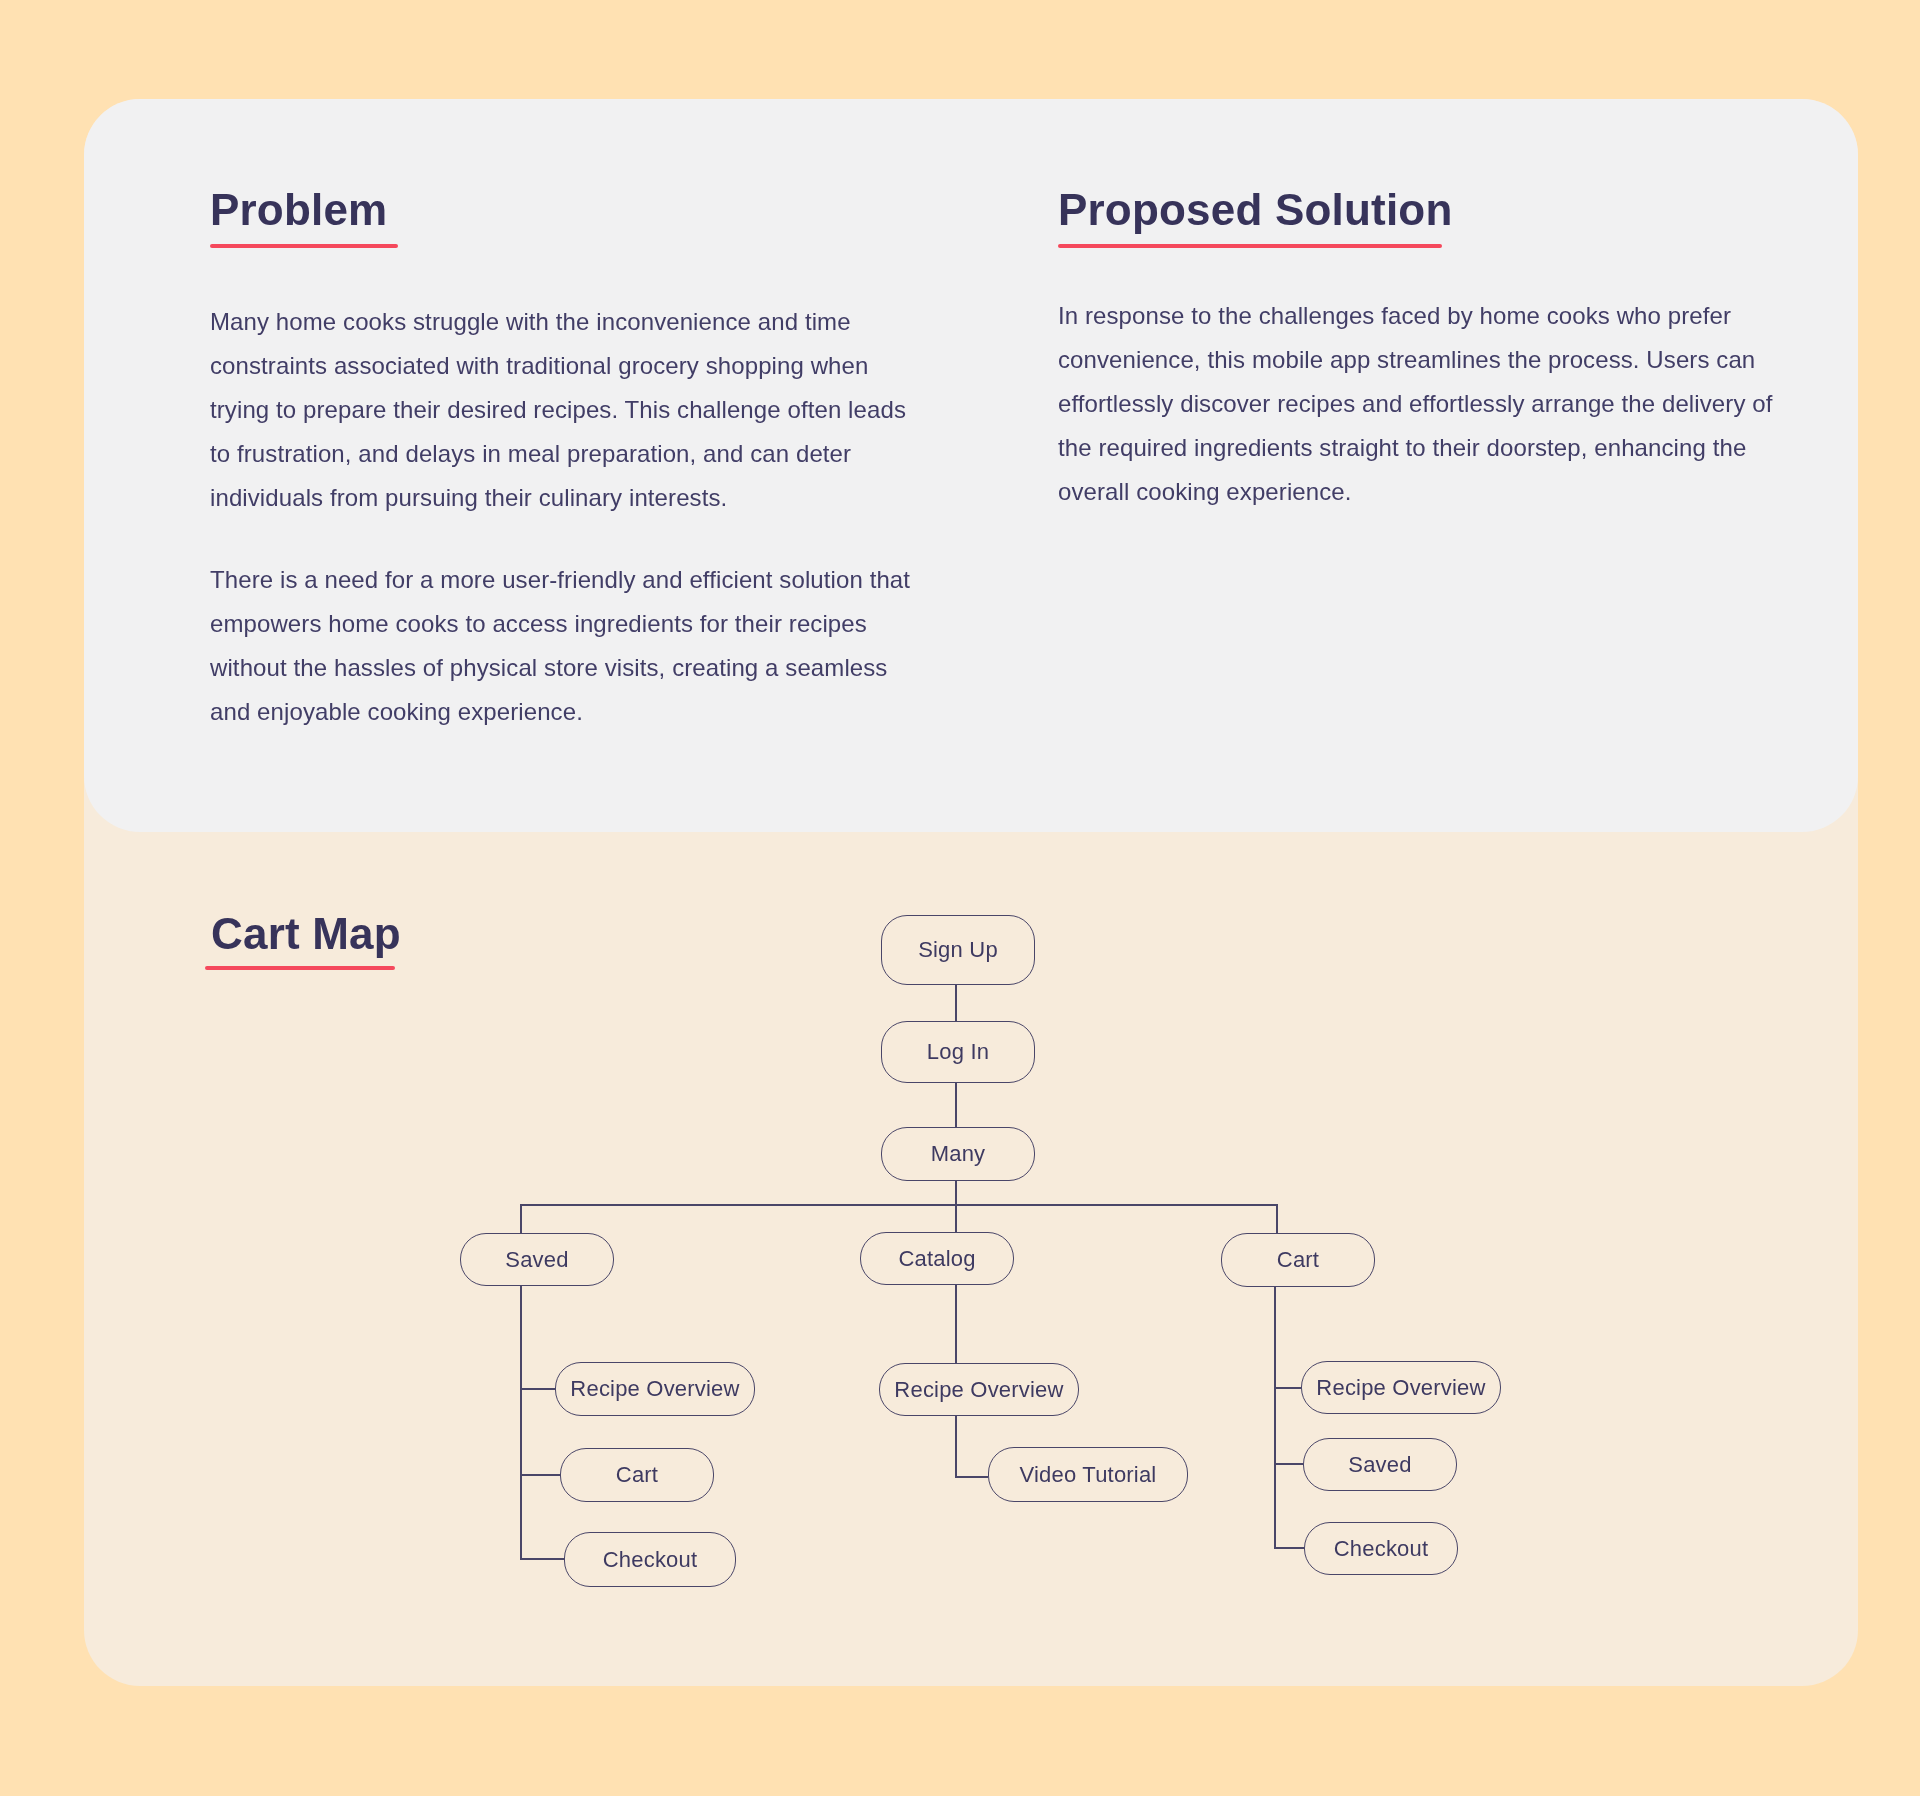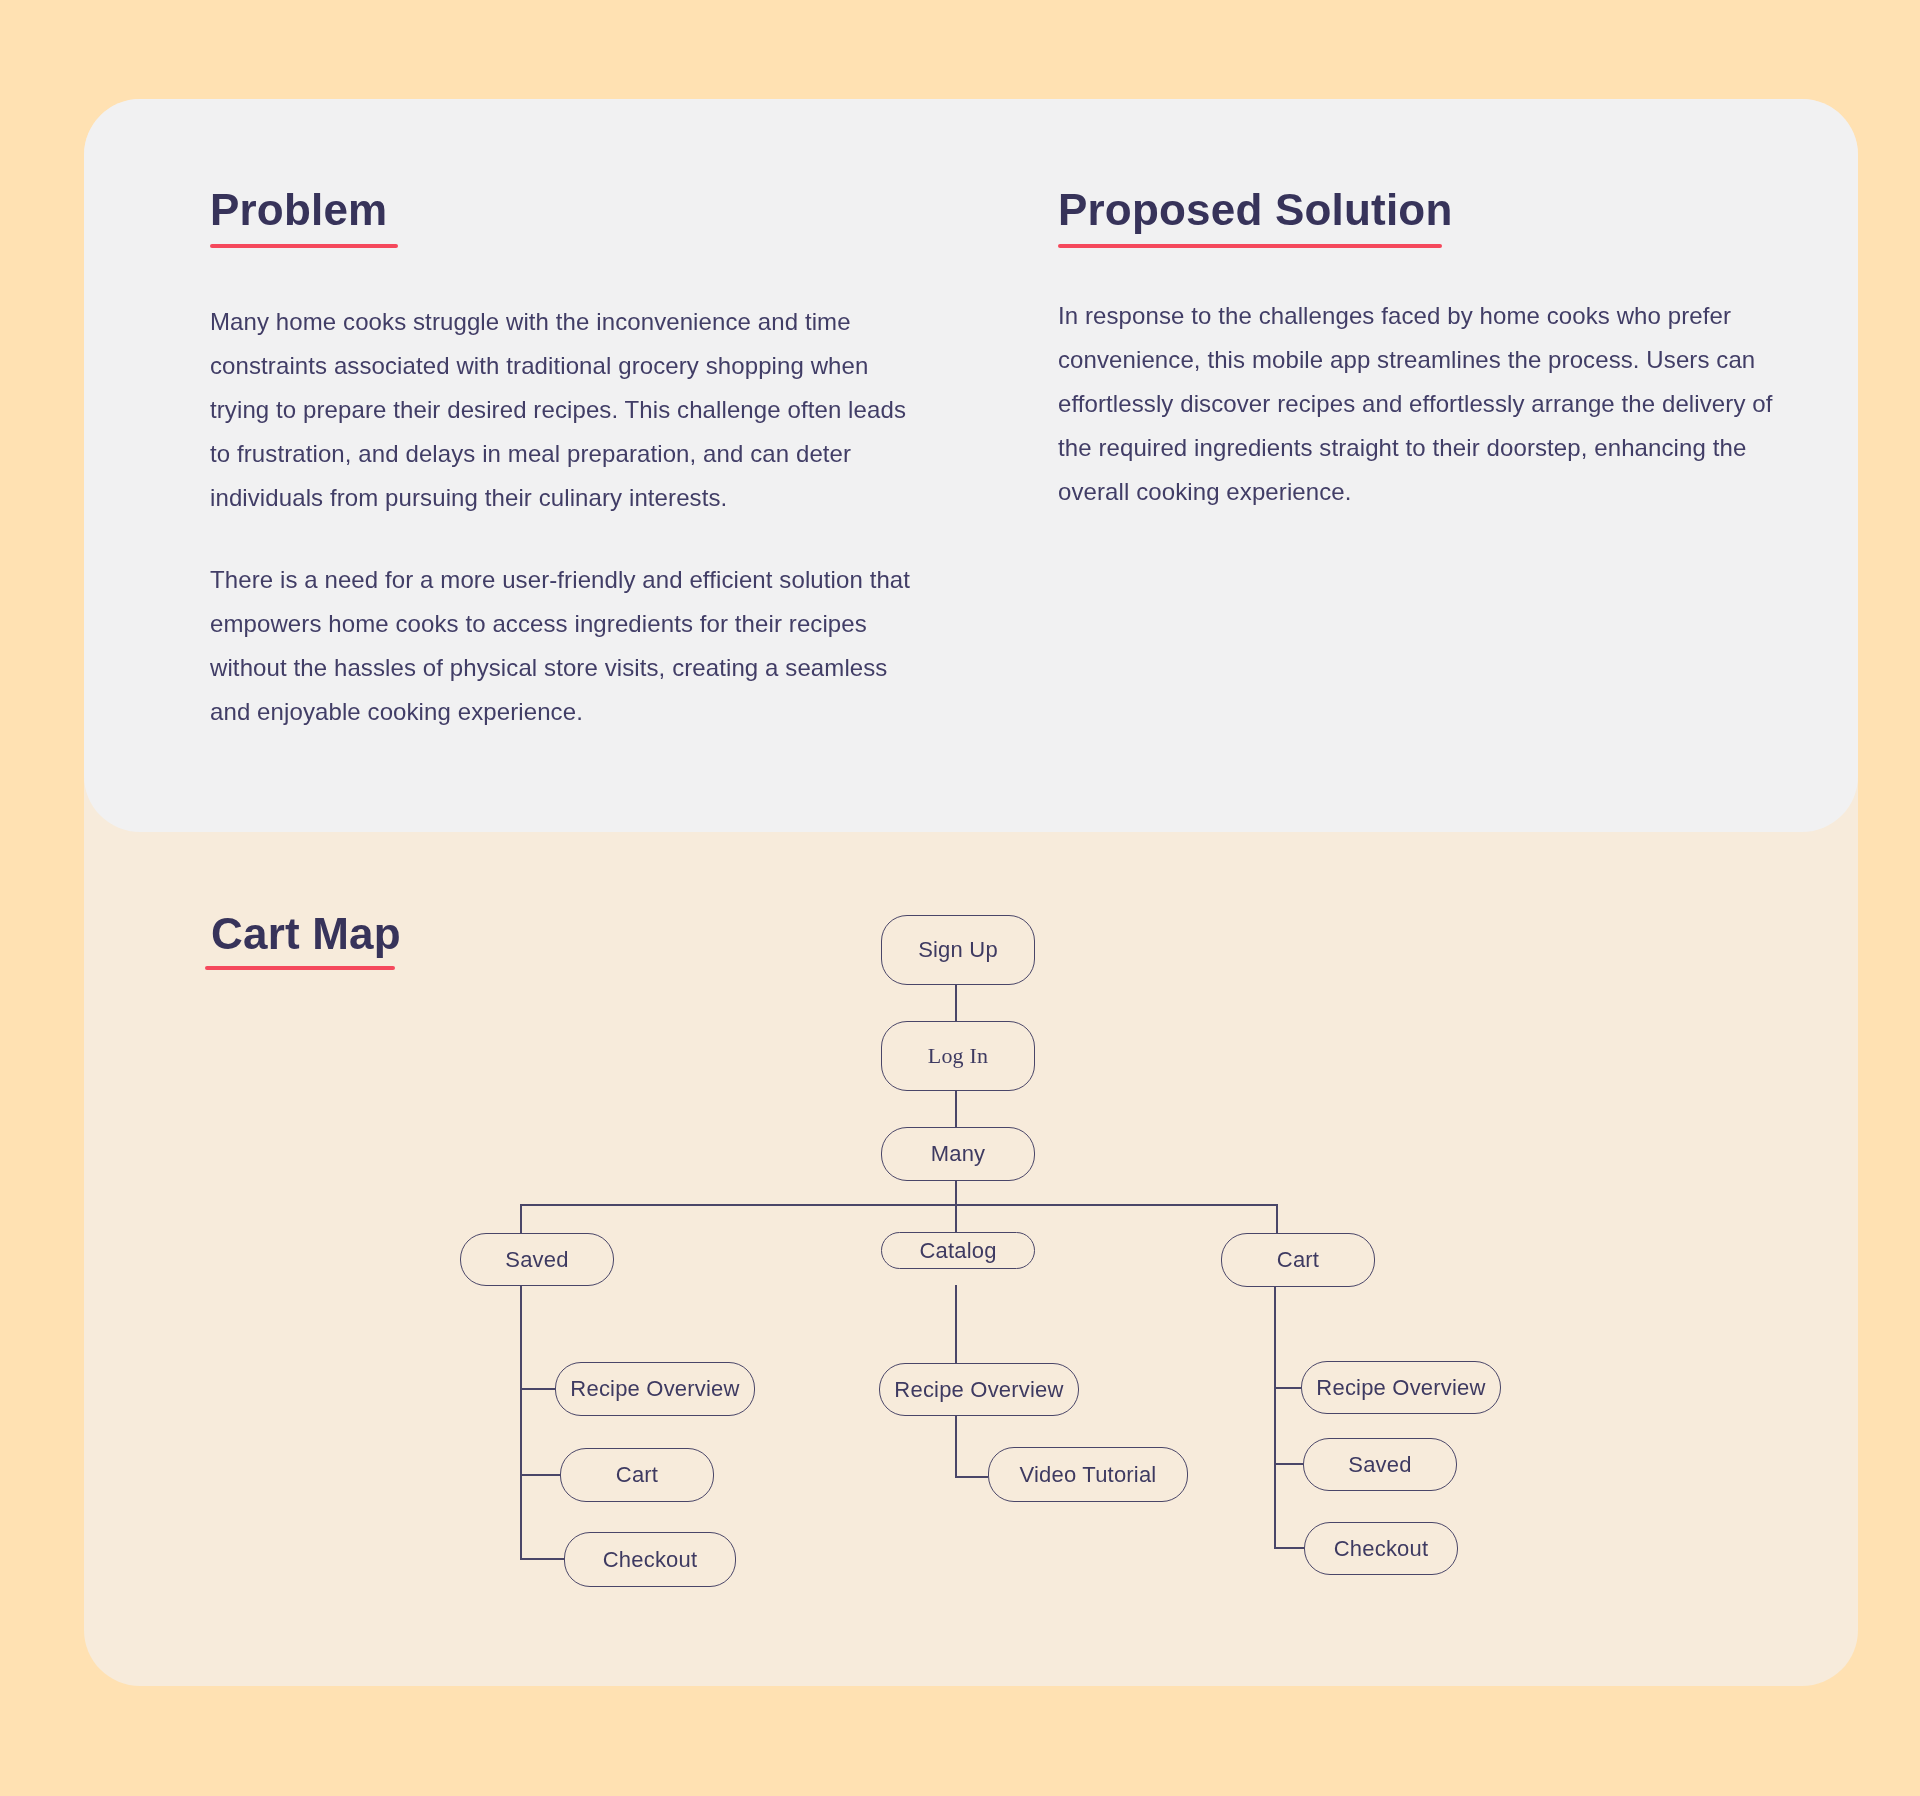--- a/index.html
+++ b/index.html
@@ -111,24 +111,24 @@
     <div class="edge" style="left: 520px; top: 1474px; width: 40px; height: 2px;"></div>
     <div class="edge" style="left: 520px; top: 1558px; width: 44px; height: 2px;"></div>
     <div class="edge" style="left: 955px; top: 1285px; width: 2px; height: 78px;"></div>
     <div class="edge" style="left: 955px; top: 1416px; width: 2px; height: 62px;"></div>
     <div class="edge" style="left: 955px; top: 1476px; width: 33px; height: 2px;"></div>
     <div class="edge" style="left: 1274px; top: 1287px; width: 2px; height: 262px;"></div>
     <div class="edge" style="left: 1274px; top: 1387px; width: 27px; height: 2px;"></div>
     <div class="edge" style="left: 1274px; top: 1463px; width: 29px; height: 2px;"></div>
     <div class="edge" style="left: 1274px; top: 1547px; width: 30px; height: 2px;"></div>
     <div class="node" style="left: 881px; top: 915px; width: 154px; height: 70px;">Sign Up</div>
-    <div class="node" style="left: 881px; top: 1021px; width: 154px; height: 70px; font-family: Liberation Serif, serif;">Log In</div>
+    <div class="node" style="left: 881px; top: 1021px; width: 154px; height: 62px;">Log In</div>
     <div class="node" style="left: 881px; top: 1127px; width: 154px; height: 54px;">Many</div>
     <div class="node" style="left: 460px; top: 1233px; width: 154px; height: 53px;">Saved</div>
-    <div class="node" style="left: 881px; top: 1232px; width: 154px; height: 37px;">Catalog</div>
+    <div class="node" style="left: 860px; top: 1232px; width: 154px; height: 53px;">Catalog</div>
     <div class="node" style="left: 1221px; top: 1233px; width: 154px; height: 54px;">Cart</div>
     <div class="node" style="left: 555px; top: 1362px; width: 200px; height: 54px;">Recipe Overview</div>
     <div class="node" style="left: 560px; top: 1448px; width: 154px; height: 54px;">Cart</div>
     <div class="node" style="left: 564px; top: 1532px; width: 172px; height: 55px;">Checkout</div>
     <div class="node" style="left: 879px; top: 1363px; width: 200px; height: 53px;">Recipe Overview</div>
     <div class="node" style="left: 988px; top: 1447px; width: 200px; height: 55px;">Video Tutorial</div>
     <div class="node" style="left: 1301px; top: 1361px; width: 200px; height: 53px;">Recipe Overview</div>
     <div class="node" style="left: 1303px; top: 1438px; width: 154px; height: 53px;">Saved</div>
     <div class="node" style="left: 1304px; top: 1522px; width: 154px; height: 53px;">Checkout</div>
   </div>

